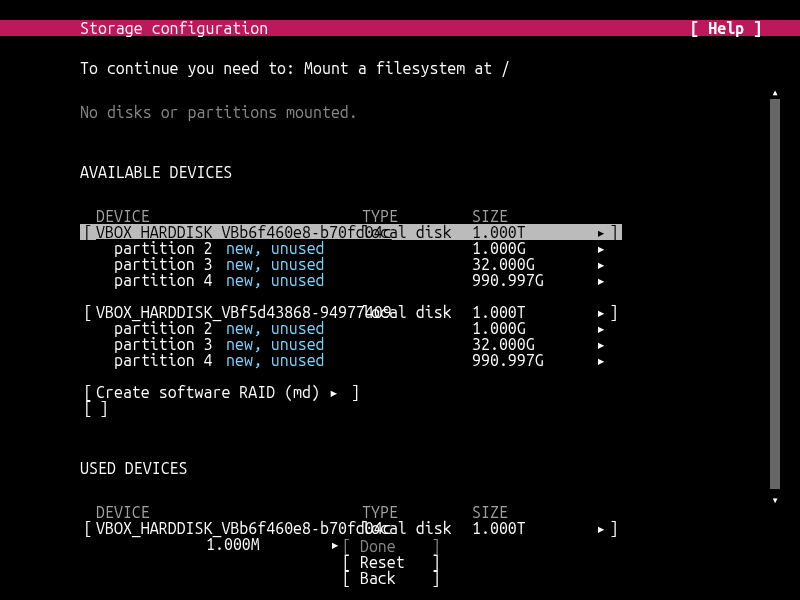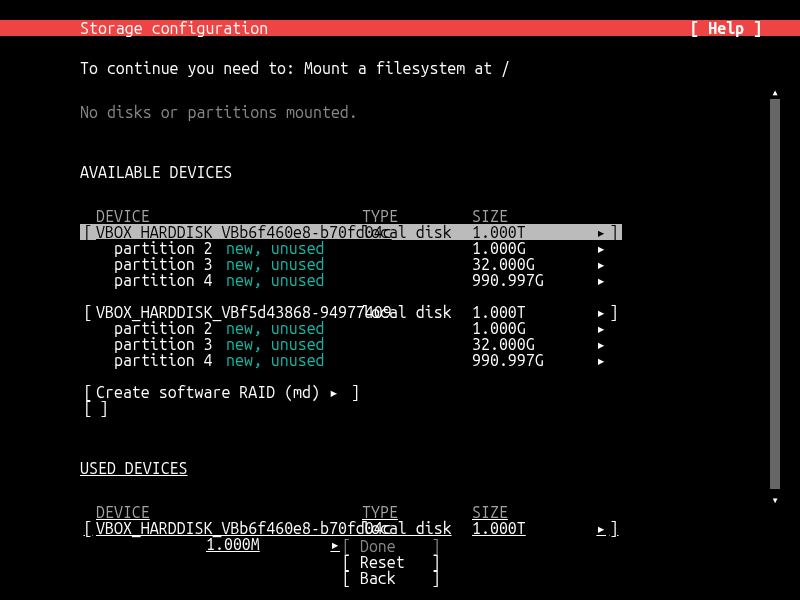--- a/index.html
+++ b/index.html
@@ -8,21 +8,21 @@
     height: 600px;
     background: #000;
     font-family: "Ubuntu Mono", "DejaVu Sans Mono", monospace;
     font-size: 16px;
     line-height: 16px;
     color: #fff;
     overflow: hidden;
     position: relative;
   }
   .header {
-    background: #ef4444;
+    background: #be185d;
     color: #fff;
     height: 16px;
     display: flex;
     justify-content: space-between;
     padding: 0 10px;
     position: absolute;
     top: 20px; left: 0; right: 0;
   }
   .header .title { padding-left: 70px; }
   .header .help { padding-right: 28px; font-weight: bold; }
@@ -51,24 +51,24 @@
     background: #bbb;
     color: #000;
   }
   .br-l, .br-r { width: 16px; text-align: center; }
   .dev-col { width: 266px; white-space: pre; }
   .type-col { width: 110px; white-space: pre; }
   .size-col { width: 90px; text-align: left; white-space: pre; }
   .arr-col { width: 44px; text-align: right; white-space: pre; }
   .sub { padding-left: 18px; white-space: pre; }
   .part-name { display: inline-block; width: 112px; }
-  .row .gray2 { color: #14b8a6; }
+  .row .gray2 { color: #7dd3fc; }
   .create-row { padding-left: 0; height:16px; display:flex; }
   .create-text { white-space: pre; }
-  .used-section { margin-top: 44px; text-decoration: underline; }
+  .used-section { margin-top: 44px; }
   .footer {
     position: absolute;
     left: 0; right: 0;
     top: 538px;
     text-align: center;
   }
   .btn {
     height:16px;
     white-space: pre;
     cursor: pointer;

